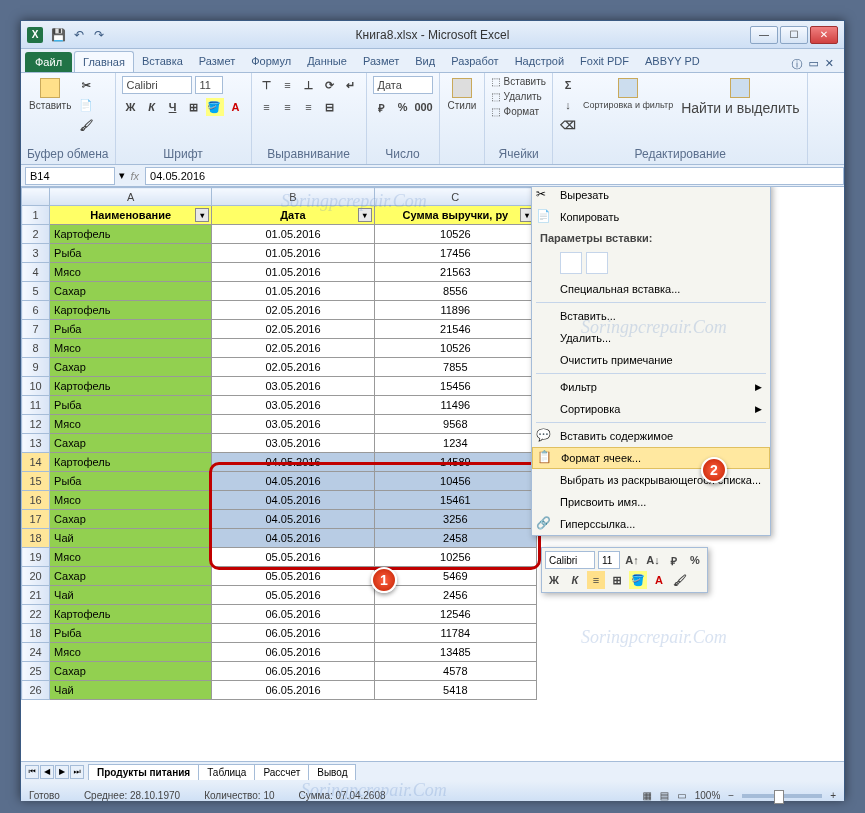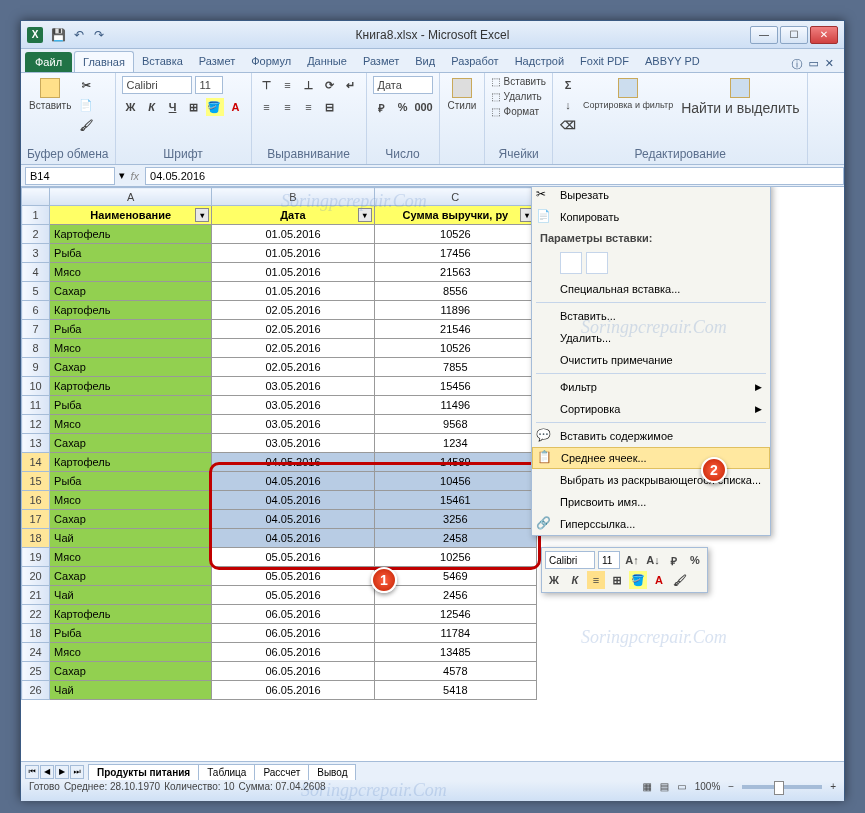--- a/index.html
+++ b/index.html
@@ -57,21 +57,21 @@
 .context-menu .paste-opts .opt { width: 22px; height: 22px; border: 1px solid #c5d5ea; background: #fff; }
 .context-menu .arrow { margin-left: auto; font-size: 9px; }
 .mini-toolbar { position: absolute; background: #f5f5f0; border: 1px solid #a5bcd8; box-shadow: 2px 2px 6px rgba(0,0,0,0.3); padding: 3px; font-size: 10px; display: flex; flex-direction: column; gap: 2px; }
 .mini-toolbar .row { display: flex; gap: 3px; align-items: center; }
 .mini-toolbar .sel { border: 1px solid #a5bcd8; background: #fff; padding: 0 3px; height: 18px; display: flex; align-items: center; }
 .sheet-tabs { background: #e8f0fa; height: 20px; display: flex; align-items: center; border-top: 1px solid #a5bcd8; font-size: 10px; }
 .sheet-tabs .nav { display: flex; gap: 1px; padding: 0 4px; }
 .sheet-tabs .nav span { width: 14px; height: 14px; border: 1px solid #a5bcd8; display: flex; align-items: center; justify-content: center; font-size: 8px; }
 .sheet-tabs .stab { background: #fff; border: 1px solid #a5bcd8; border-bottom: none; padding: 2px 8px; margin-right: -1px; cursor: pointer; }
 .sheet-tabs .stab.active { font-weight: bold; }
-.statusbar { background: linear-gradient(#e8f0fa,#cfe0f5); height: 20px; display: flex; align-items: flex-start; font-size: 10px; color: #444; padding: 0 8px; gap: 4px; }
+.statusbar { background: linear-gradient(#e8f0fa,#cfe0f5); height: 20px; display: flex; align-items: flex-end; font-size: 10px; color: #444; padding: 0 8px; gap: 24px; }
 .statusbar .right { margin-left: auto; display: flex; gap: 8px; align-items: center; }
 .zoom-slider { width: 80px; height: 4px; background: #a5bcd8; position: relative; }
 .zoom-slider::after { content: ''; position: absolute; left: 40%; top: -4px; width: 8px; height: 12px; background: #fff; border: 1px solid #888; }
 .watermark { position: absolute; color: rgba(100,140,200,0.25); font-style: italic; font-size: 18px; pointer-events: none; font-family: cursive; }
 </style>
 </head>
 <body>
 
 <div class="window">
 
@@ -420,21 +420,21 @@
           <span>Сортировка</span>
           <span class="arrow">▶</span>
         </div>
       <div class="sep"></div>
       <div class="item">
           <span class="ico">💬</span>
           <span>Вставить содержимое</span>
         </div>
       <div class="item highlight">
           <span class="ico">📋</span>
-          <span>Среднее ячеек...</span>
+          <span>Формат ячеек...</span>
         </div>
       <div class="item">
           <span>Выбрать из раскрывающегося списка...</span>
         </div>
       <div class="item">
           <span>Присвоить имя...</span>
         </div>
       <div class="item">
           <span class="ico">🔗</span>
           <span>Гиперссылка...</span>

